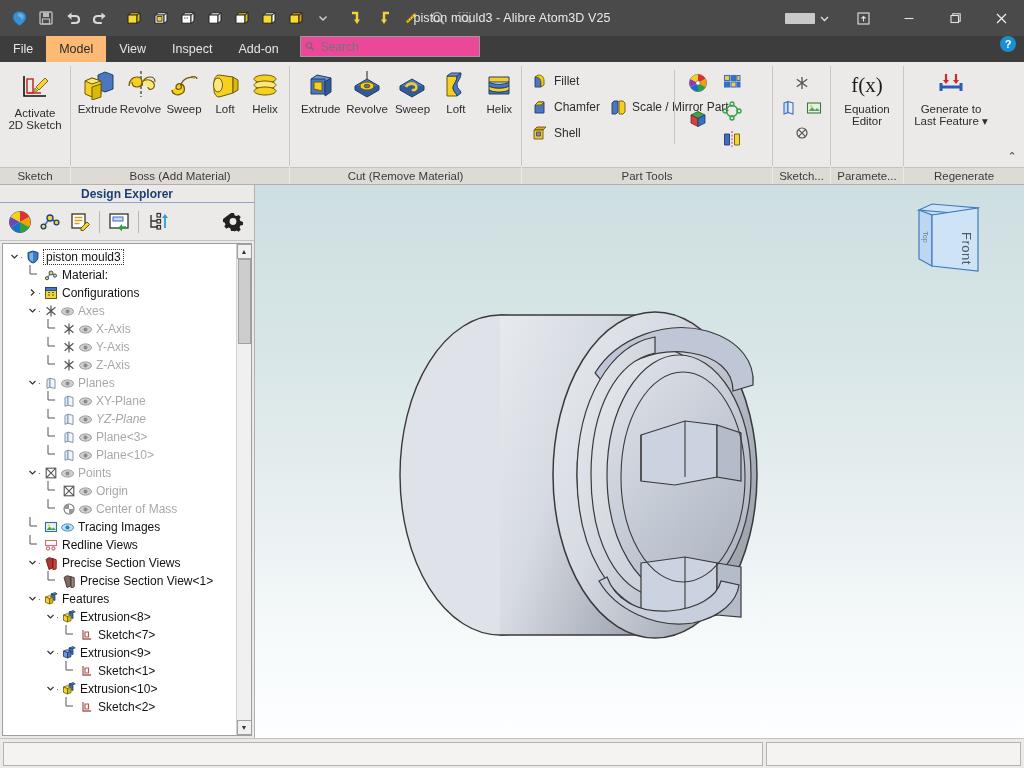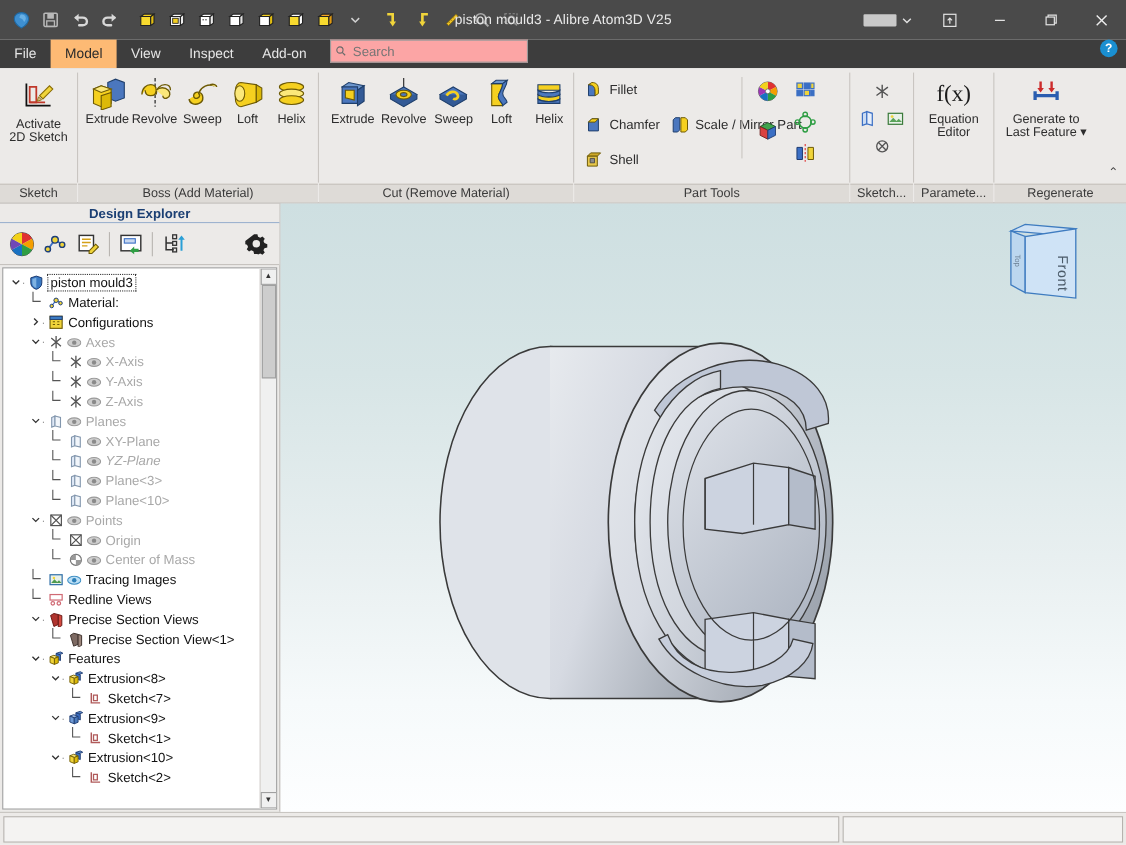--- a/index.html
+++ b/index.html
@@ -40,21 +40,21 @@
   .menubar {
     height: 26px; background: #3d3d3d; display: flex; align-items: flex-start;
     flex: 0 0 26px; position: relative;
   }
   .menu-item {
     padding: 0 13px; height: 26px; line-height: 26px; color: #e6e6e6; font-size: 12.5px;
   }
   .menu-item.active { background: #fdba74; color: #2b2b2b; }
   .search-wrap {
     margin-left: 8px; margin-bottom: 2px; width: 180px; height: 21px;
-    background: #fca5a5; border: 1px solid #9a9a9a; display: flex; align-items: center;
+    background: #ec4899; border: 1px solid #9a9a9a; display: flex; align-items: center;
     padding: 0 4px; gap: 4px;
   }
   .search-wrap input {
     border: none; outline: none; width: 100%; font-size: 12px; color: #333;
     font-family: "Liberation Sans", sans-serif; background: transparent;
   }
   .help-icon {
     margin-left: auto; margin-right: 8px; width: 16px; height: 16px; border-radius: 50%;
     background: #1a8fd1; color: #fff; font-size: 11px; font-weight: bold;
     display: flex; align-items: center; justify-content: center; margin-bottom: 4px;
@@ -468,21 +468,21 @@
           <div class="lbl">Helix</div>
         </div>
       </div>
       <div class="rgroup-title">Cut (Remove Material)</div>
     </div>
 
     <div class="rsep"></div>
 
     <div class="rgroup" style="width:250px">
       <div class="rgroup-body" style="padding-left:6px; align-items:flex-start">
-        <div style="display:flex; flex-direction:column; gap:10px; padding-top:2px; width:140px">
+        <div style="display:flex; flex-direction:column; gap:4px; padding-top:2px; width:140px">
           <div style="display:flex">
             <div class="btn-small">
               <svg width="17" height="16" viewBox="0 0 17 16">
                   <path d="M3 4c4 0 6 2 6 6v4H3z" fill="#4b77be" stroke="#1f3f6b" stroke-width=".9"></path>
                   <path d="M3 4l3-2c4 0 6 2 6 6v4l-3 2v-4c0-4-2-6-6-6z" fill="#f5d020" stroke="#6d5a05" stroke-width=".9"></path>
                 </svg>
               <div class="lbl">Fillet</div>
             </div>
           </div>
           <div style="display:flex; align-items:center">

